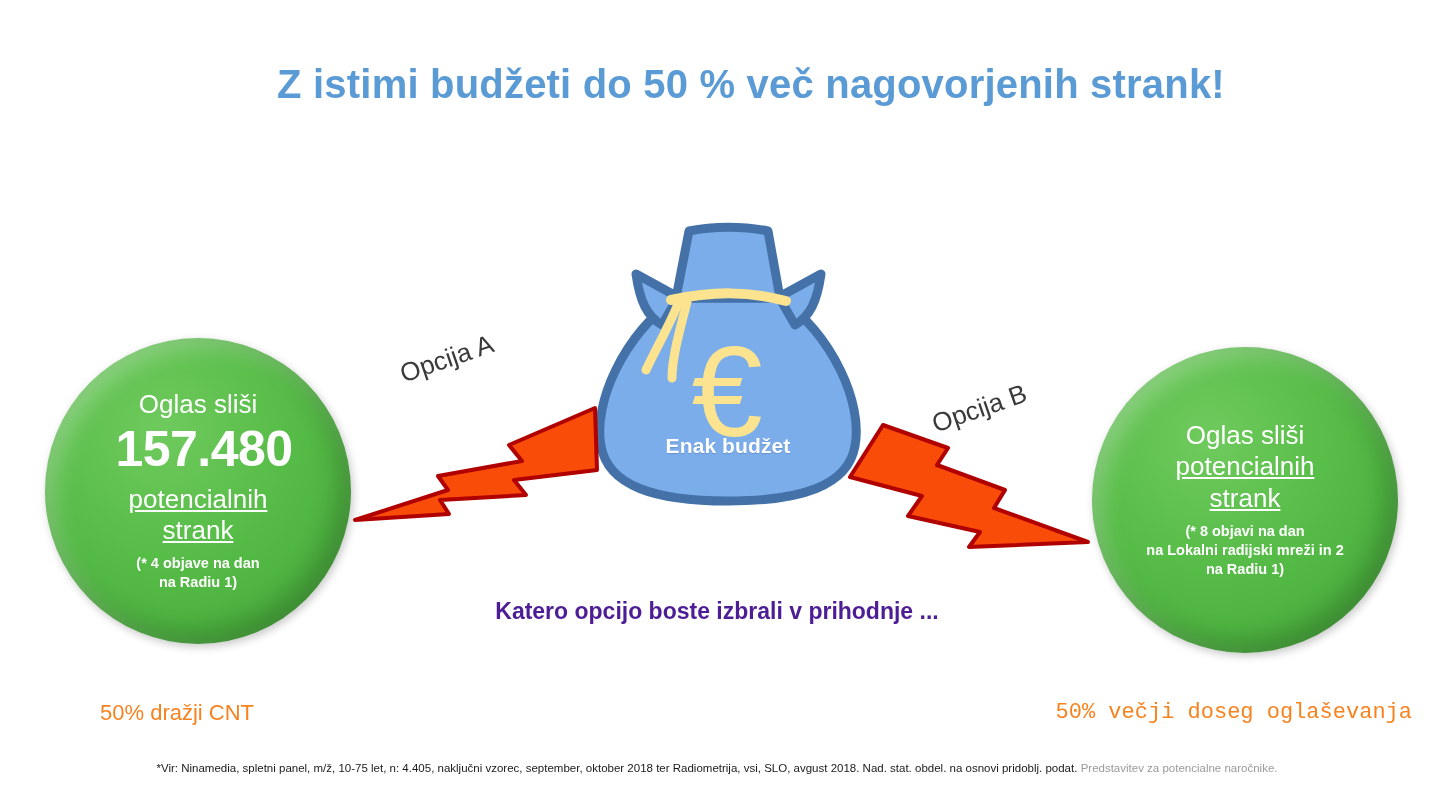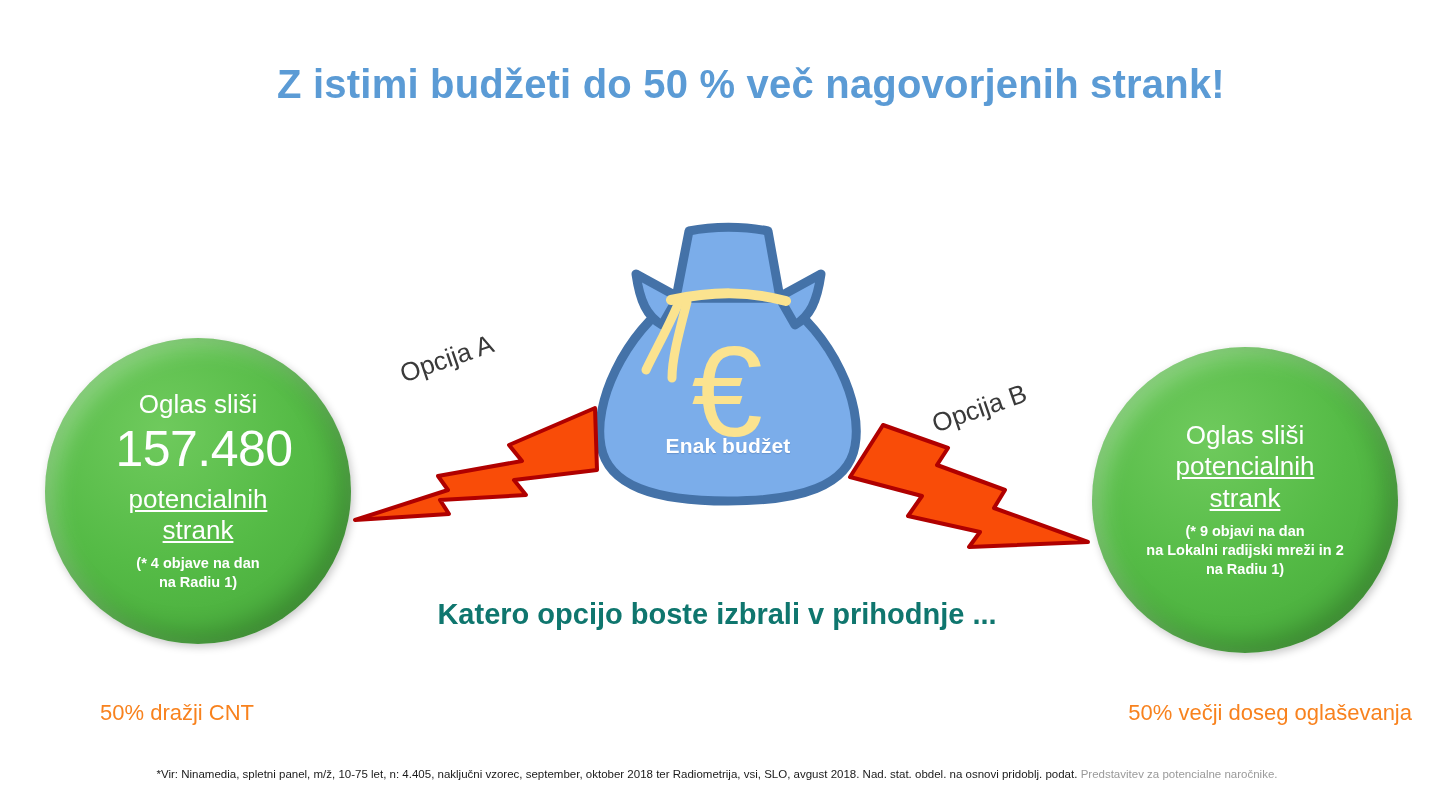--- a/index.html
+++ b/index.html
@@ -26,21 +26,21 @@
        inset -10px -10px 26px rgba(0,0,0,.22),
        inset 9px 9px 22px rgba(255,255,255,.30),
        2px 3px 8px rgba(0,0,0,.22);
     display:flex;flex-direction:column;align-items:center;justify-content:center;
     color:#ffffff;text-align:center;line-height:1.12;
     box-sizing:border-box;padding:0 10px;
   }
   .circle.left{left:45px;top:338px;}
   .circle.right{left:1092px;top:347px;}
   .c-lead{font-size:26px;font-weight:400;margin-bottom:1px;}
-  .c-num{font-size:50px;font-weight:400;letter-spacing:-0.5px;margin:1px 0 7px 12px;}
+  .c-num{font-size:50px;font-weight:700;letter-spacing:-0.5px;margin:1px 0 7px 12px;}
   .c-sub{font-size:26px;font-weight:400;line-height:1.22;text-decoration:underline;}
   .c-note{font-size:14.5px;font-weight:600;line-height:1.32;margin-top:7px;text-align:center;}
 
   
   .bag{position:absolute;left:583px;top:218px;width:290px;height:290px;}
   .bag svg{display:block;width:290px;height:290px;overflow:visible;}
   .bag-label{
     position:absolute;left:0;top:216px;width:290px;text-align:center;
     color:#ffffff;font-size:21px;font-weight:700;letter-spacing:.1px;
     text-shadow:0 1px 1px rgba(40,70,120,.25);
@@ -56,30 +56,30 @@
   .opt{
     position:absolute;color:#3a3a3a;font-size:26px;font-weight:400;
     white-space:nowrap;
   }
   .opt-a{left:396px;top:360px;transform:rotate(-19deg);transform-origin:left top;}
   .opt-b{left:928px;top:410px;transform:rotate(-19deg);transform-origin:left top;}
 
   
   .question{
     position:absolute;left:0;top:598px;width:1434px;text-align:center;
-    color:#0f766e;font-size:29px;font-weight:700;white-space:nowrap;
+    color:#4c1d95;font-size:23px;font-weight:700;white-space:nowrap;
   }
   .tag{position:absolute;color:#f8821e;font-size:22px;font-weight:400;white-space:nowrap;text-align:right;}
   .tag-left{left:100px;top:700px;}
-  .tag-right{right:22px;top:700px;}
+  .tag-right{right:22px;top:700px;font-family:Liberation Mono, monospace;}
 
   
   .footnote{
     position:absolute;left:0;top:762px;width:1434px;text-align:center;
-    font-size:11.5px;color:#1a1a1a;white-space:nowrap;line-height:1.2;margin-top:6px;
+    font-size:11.5px;color:#1a1a1a;white-space:nowrap;line-height:1.2;
   }
   .footnote .muted{color:#9a9a9a;}
 </style>
 </head>
 <body>
 
 <div class="stage">
 
   <div class="title">Z istimi budžeti do 50 % več nagovorjenih strank!</div>
 
@@ -89,21 +89,21 @@
     <div class="c-sub">potencialnih</div>
     <div class="c-sub">strank</div>
     <div class="c-note">(* 4 objave na dan</div>
     <div class="c-note" style="margin-top:0">na Radiu 1)</div>
   </div>
 
   <div class="circle right">
     <div class="c-lead">Oglas sliši</div>
     <div class="c-sub">potencialnih</div>
     <div class="c-sub">strank</div>
-    <div class="c-note">(* 9 objavi na dan</div>
+    <div class="c-note">(* 8 objavi na dan</div>
     <div class="c-note" style="margin-top:0">na Lokalni radijski mreži in 2</div>
     <div class="c-note" style="margin-top:0">na Radiu 1)</div>
   </div>
 
   <div class="bag">
     <svg viewBox="0 0 290 290" xmlns="http://www.w3.org/2000/svg">
 
       <path d="M93 80
                C 40 118, 10 185, 18 228
                C 25 268, 72 283, 145 283

